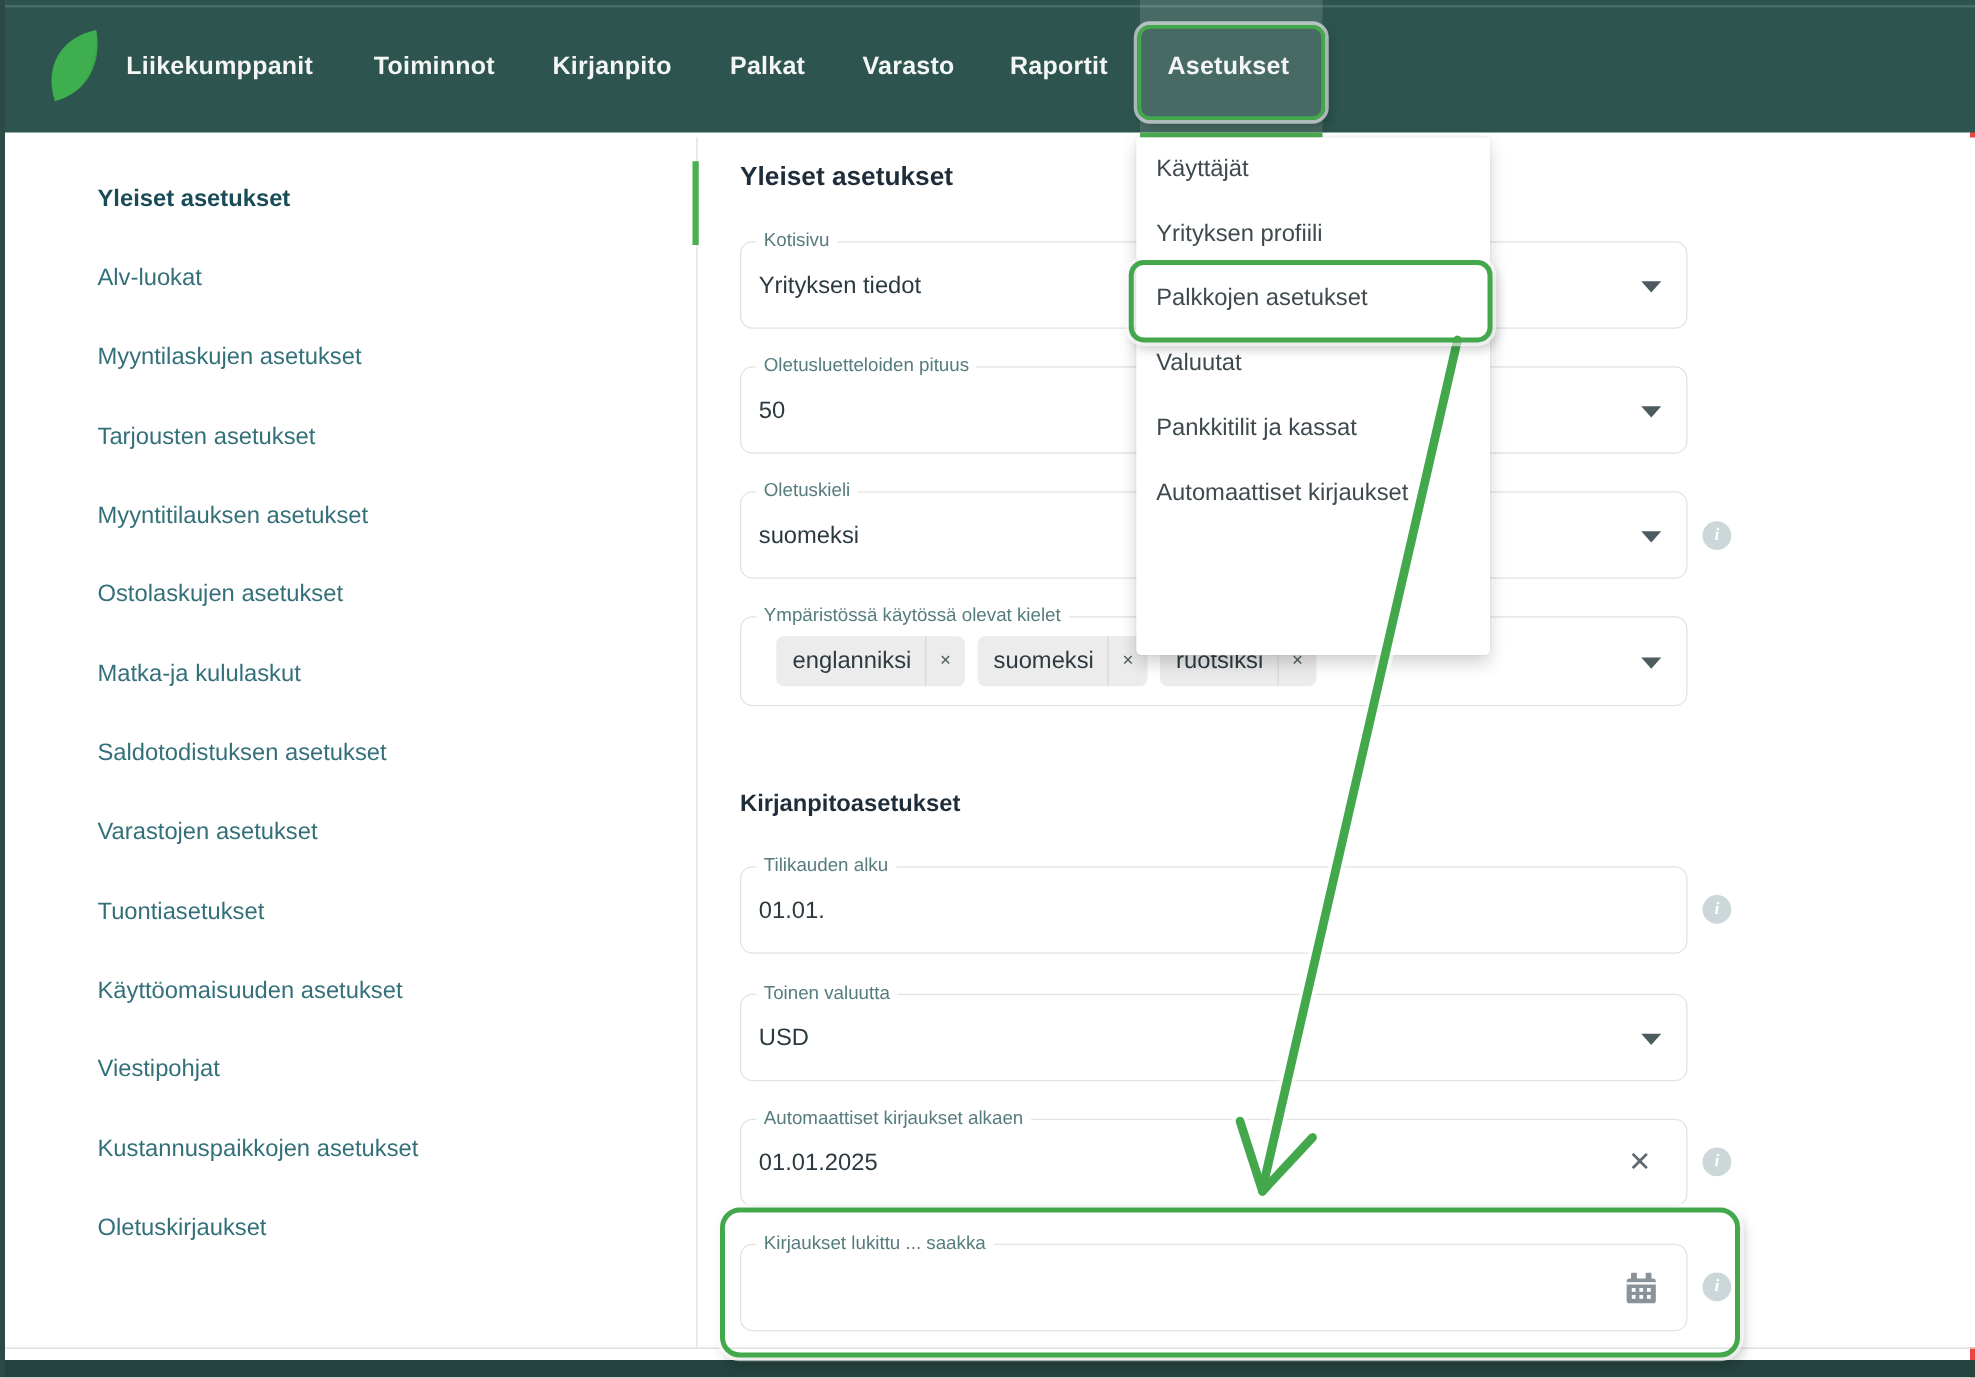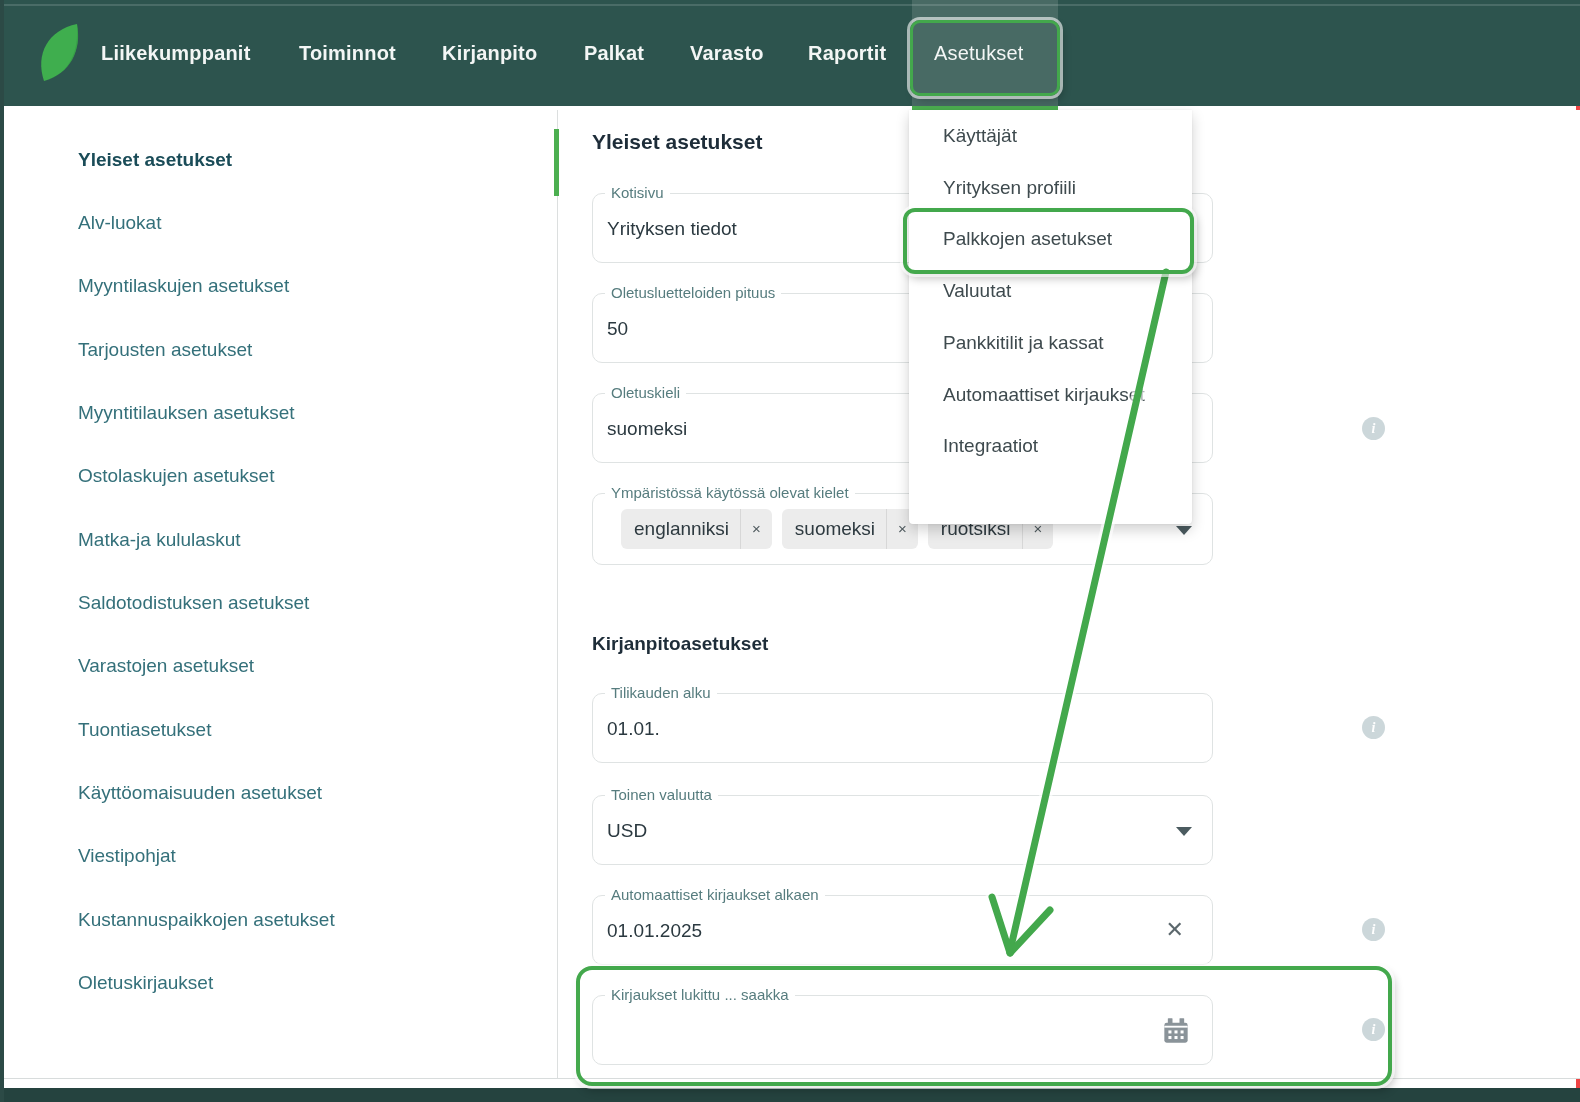--- a/index.html
+++ b/index.html
@@ -7,55 +7,55 @@
     width:1580px;height:1102px;position:relative;overflow:hidden;
     background:#ffffff;font-family:"Liberation Sans", sans-serif;
     -webkit-font-smoothing:antialiased;
   }
   .page{position:absolute;inset:0;border-left:4px solid #2c4a46;border-right:4px solid #ef4444;box-sizing:border-box;}
 
   
   .topnav{position:absolute;left:0;top:0;width:1580px;height:106px;background:#2d544e;z-index:2;}
   .topnav::before{content:"";position:absolute;left:0;top:4px;width:100%;height:2px;background:rgba(255,255,255,0.14);}
   .nav-item{position:absolute;top:0;height:106px;line-height:106px;color:#f3f6f5;font-size:20px;font-weight:600;letter-spacing:.2px;cursor:pointer;white-space:nowrap;}
-  .nav-item.active{font-weight:400;}
+  .nav-item.active{font-weight:700;}
   .nav-hover-col{position:absolute;left:908px;top:0;width:146px;height:106px;background:rgba(255,255,255,0.13);}
   .nav-underline{position:absolute;left:908px;top:106px;width:146px;height:4px;background:#4caf50;z-index:3;}
   .leaf{position:absolute;left:30px;top:22px;width:50px;height:62px;}
 
   
   .content{position:absolute;left:0;top:110px;width:1580px;height:968px;background:#fff;}
   .sidebar-divider{position:absolute;left:553px;top:110px;width:1px;height:968px;background:#dcdfdf;}
   .content-bottom-line{position:absolute;left:0;top:1078px;width:1580px;height:1px;background:#d8dcdc;}
   .footer-bar{position:absolute;left:0;top:1088px;width:1580px;height:14px;background:#25433f;}
 
   
   .sidebar{position:absolute;left:4px;top:128px;width:546px;z-index:1;}
   .sidebar .s-item{height:63.35px;display:flex;align-items:center;padding-left:70px;font-size:19px;color:#34707a;cursor:pointer;}
   .sidebar .s-item.active{color:#1a4c58;font-weight:700;}
   .active-bar{position:absolute;left:550px;top:129px;width:5px;height:67px;background:#4caf50;z-index:2;}
 
   
   .page-title{position:absolute;left:588px;top:130px;font-size:21px;font-weight:700;color:#1e2d39;}
   .section-title{position:absolute;left:588px;top:633px;font-size:19px;font-weight:700;color:#1e2d39;}
-  .field{position:absolute;left:588px;width:621px;height:70px;border:1px solid #dfe3e3;border-radius:10px;background:#fff;box-sizing:border-box;z-index:1;}
+  .field{position:absolute;left:588px;width:758px;height:70px;border:1px solid #dfe3e3;border-radius:10px;background:#fff;box-sizing:border-box;z-index:1;}
   .flabel{position:absolute;top:-10px;left:12px;background:#fff;padding:0 6px;font-size:15px;color:#567c7e;white-space:nowrap;}
   .fvalue{position:absolute;left:14px;top:24px;font-size:19px;color:#2b3940;white-space:nowrap;}
   .chev{position:absolute;right:20px;top:31px;width:0;height:0;border-left:8px solid transparent;border-right:8px solid transparent;border-top:9px solid #4b5b60;cursor:pointer;}
   .clear-x{position:absolute;right:28px;top:21px;font-size:22px;color:#5c686d;cursor:pointer;}
   .cal{position:absolute;right:22px;top:21px;width:28px;height:28px;cursor:pointer;}
   .info{position:absolute;width:23px;height:23px;border-radius:50%;background:#ccd7da;color:#fff;font-size:14px;font-weight:700;display:flex;align-items:center;justify-content:center;z-index:1;cursor:pointer;font-family:"Liberation Serif",serif;font-style:italic;}
   .chips{position:absolute;left:12px;top:15px;display:flex;gap:10px;padding-left:16px;}
   .chip{display:flex;align-items:center;height:40px;background:#ececec;border-radius:6px;font-size:19px;color:#2e3a40;padding-left:13px;}
   .chip .x{font-size:15px;color:#4f5a5e;padding:0 11px;margin-left:11px;border-left:1px solid #d7d7d7;line-height:40px;cursor:pointer;}
 
   
   .menu-panel{position:absolute;left:905px;top:110px;width:283px;height:414px;background:#fff;z-index:5;
     box-shadow:0 6px 14px rgba(0,0,0,0.18), 0 0 2px rgba(0,0,0,0.08);border-radius:0 0 4px 4px;}
-  .menu-item{height:51.75px;display:flex;align-items:center;padding-left:34px;font-size:19px;color:#3e4a4e;cursor:pointer;white-space:nowrap;}
+  .menu-item{height:51.75px;display:flex;align-items:center;padding-left:16px;font-size:19px;color:#3e4a4e;cursor:pointer;white-space:nowrap;}
 
   
   .anno{position:absolute;border:3px solid #43a84c;border-radius:10px;z-index:10;pointer-events:none;
     box-shadow:0 0 0 3px rgba(255,255,255,0.6), 3px 5px 9px rgba(0,0,0,0.22);}
   .anno-asetukset{left:906px;top:20px;width:144px;height:70px;}
   .anno-menu{left:899px;top:208px;width:283px;height:58px;border-width:4px;border-radius:12px;}
   .anno-field{left:572px;top:966px;width:808px;height:112px;border-width:4px;border-radius:16px;}
   .arrow-svg{position:absolute;left:0;top:0;width:1580px;height:1102px;z-index:9;pointer-events:none;}
 </style>
 </head>
@@ -181,21 +181,20 @@
   </div>
   <div class="info" style="left:1358px;top:1018px">i</div>
 
   <div class="menu-panel">
     <div class="menu-item">Käyttäjät</div>
     <div class="menu-item">Yrityksen profiili</div>
     <div class="menu-item">Palkkojen asetukset</div>
     <div class="menu-item">Valuutat</div>
     <div class="menu-item">Pankkitilit ja kassat</div>
     <div class="menu-item">Automaattiset kirjaukset</div>
-    <div class="menu-item">Integraatiot</div>
   </div>
 
   <div class="anno anno-asetukset"></div>
   <div class="anno anno-menu"></div>
   <div class="anno anno-field"></div>
   <svg class="arrow-svg">
     <g stroke="rgba(255,255,255,0.6)" stroke-width="13" fill="none" stroke-linecap="round">
       <path d="M1162,272 L1006,951"></path>
       <path d="M1006,953 L1046,910"></path>
       <path d="M1006,953 L988,897"></path>

